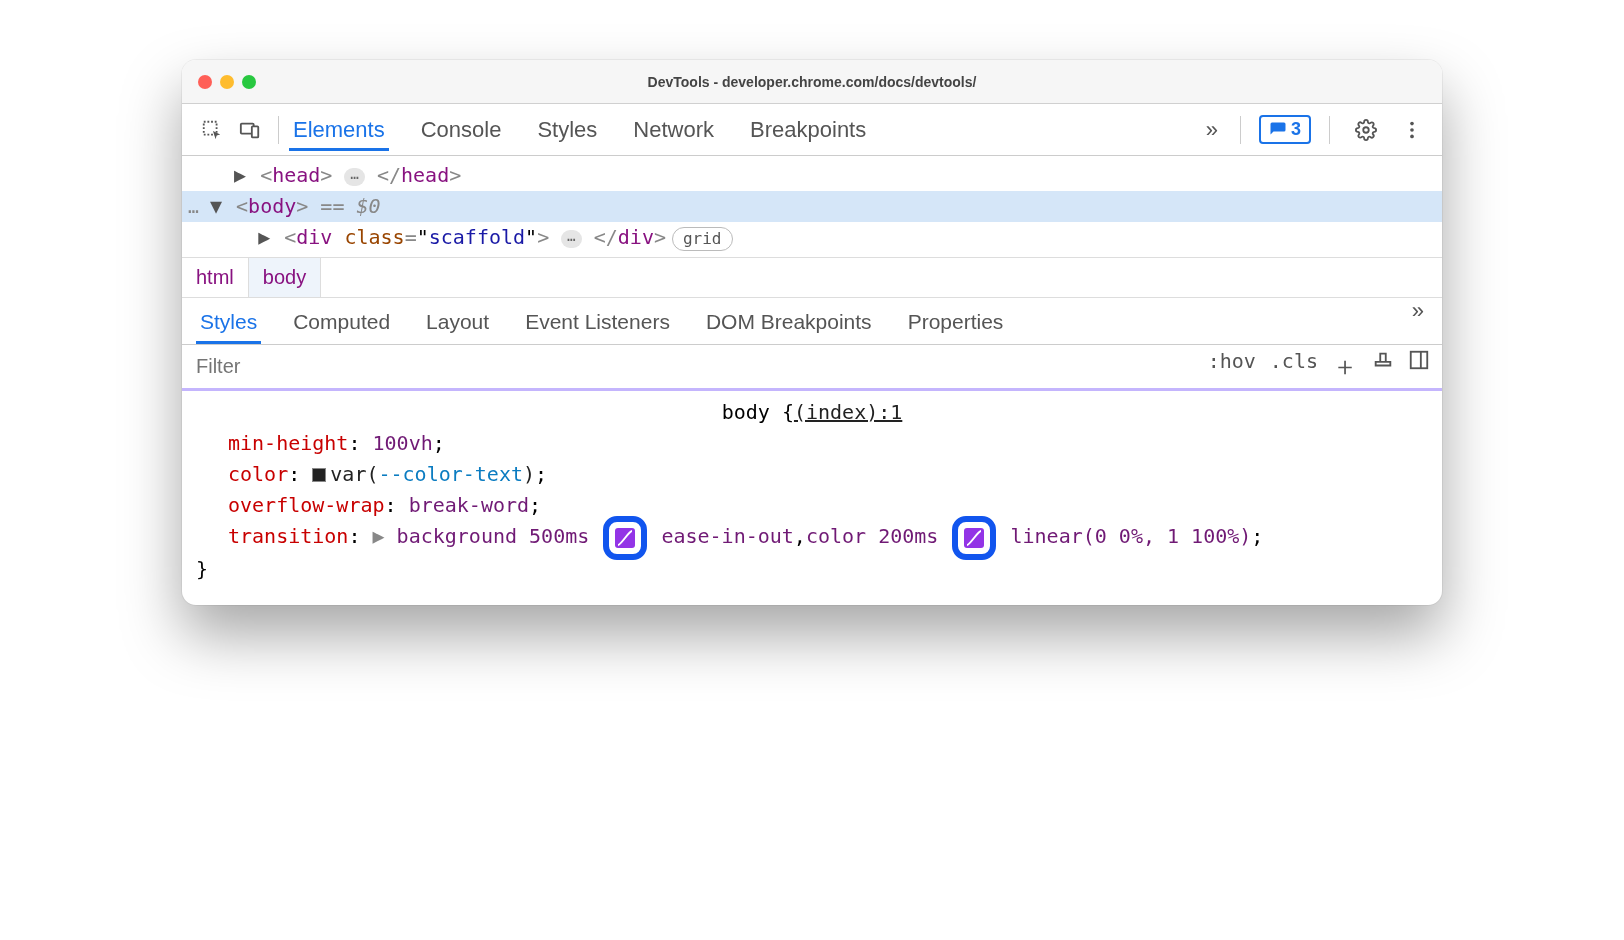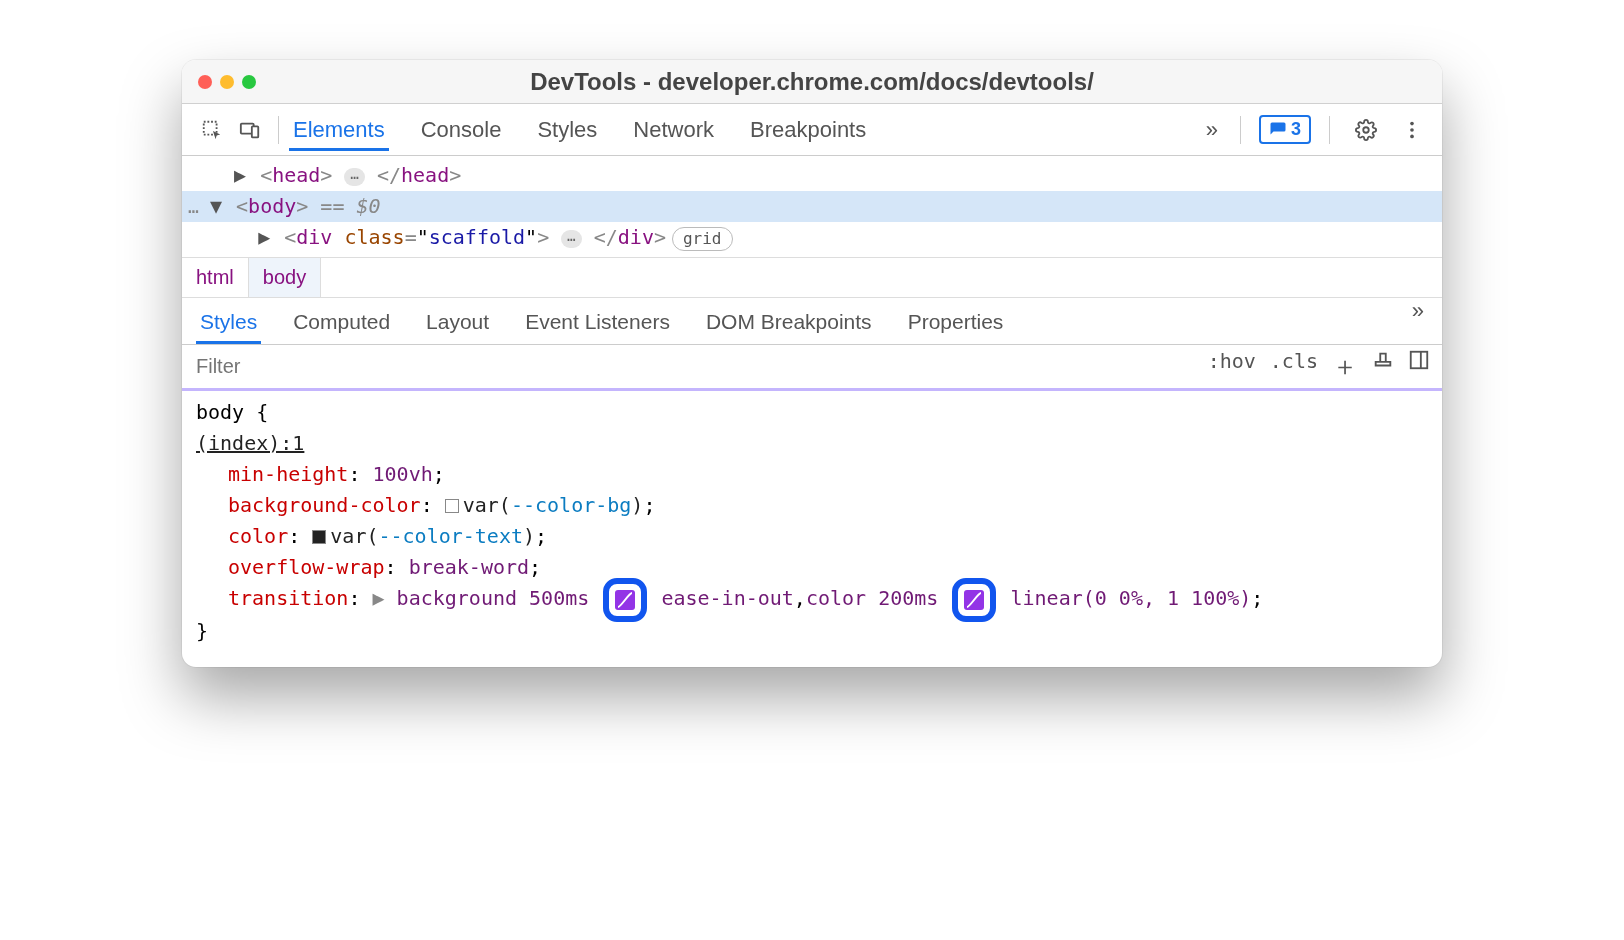--- a/index.html
+++ b/index.html
@@ -31,21 +31,21 @@
   }
   .traffic { display: flex; gap: 8px; }
   .dot { width: 14px; height: 14px; border-radius: 50%; }
   .dot.red { background: #ff5f57; }
   .dot.yellow { background: #febc2e; }
   .dot.green { background: #28c840; }
   .title {
     position: absolute;
     left: 50%;
     transform: translateX(-50%);
-    font-size: 24px;
+    font-size: 14px;
     font-weight: 600;
     color: #444;
   }
   .toolbar {
     height: 52px;
     display: flex;
     align-items: center;
     padding: 0 12px;
     border-bottom: 1px solid #ccc;
     gap: 2px;
@@ -125,21 +125,21 @@
     font-family: Menlo, Consolas, monospace; color: #555;
   }
   .ftool { cursor: pointer; font-size: 20px; }
   .styles-body {
     font-family: Menlo, Consolas, monospace;
     font-size: 20px;
     padding: 6px 14px 20px;
     line-height: 1.55;
     position: relative;
   }
-  .rule-head { display: flex; justify-content: center; flex-direction: column; }
+  .rule-head { display: flex; justify-content: center; }
   .source-link { text-decoration: underline; color: #222; cursor: pointer; }
   .prop { padding-left: 32px; white-space: nowrap; }
   .pname { color: #c80000; }
   .pval { color: #701a75; }
   .varfn { color: #222; }
   .varname { color: #0b7cc1; }
   .swatch {
     display: inline-block; width: 14px; height: 14px;
     border: 1px solid #888; vertical-align: -1px; margin-right: 4px;
   }
@@ -261,21 +261,20 @@
       </span>
     </div>
   </div>
 
   <div class="styles-body">
     <div class="rule-head">
       <span><span>body</span> {</span>
       <span class="source-link">(index):1</span>
     </div>
     <div class="prop"><span class="pname">min-height</span>: <span class="pval">100vh</span>;</div>
-    <div class="prop"><span class="pname">background-color</span>: <span class="swatch"></span><span class="varfn">var(</span><span class="varname">--color-bg</span><span class="varfn">)</span>;</div>
     <div class="prop"><span class="pname">color</span>: <span class="swatch filled"></span><span class="varfn">var(</span><span class="varname">--color-text</span><span class="varfn">)</span>;</div>
     <div class="prop"><span class="pname">overflow-wrap</span>: <span class="pval">break-word</span>;</div>
     <div class="prop"><span class="pname">transition</span>: <span class="tri-small">▶</span> <span class="pval">background</span> <span class="pval">500ms</span> <span class="highlight-ring">
           <span class="easing-btn">
             <svg viewBox="0 0 20 20">
               <path d="M3 17 C 6 17 14 3 17 3" stroke="#fff" stroke-width="2" fill="none"></path>
             </svg>
           </span>
         </span> <span class="pval">ease-in-out</span>,<span class="pval">color</span> <span class="pval">200ms</span> <span class="highlight-ring">
           <span class="easing-btn">

